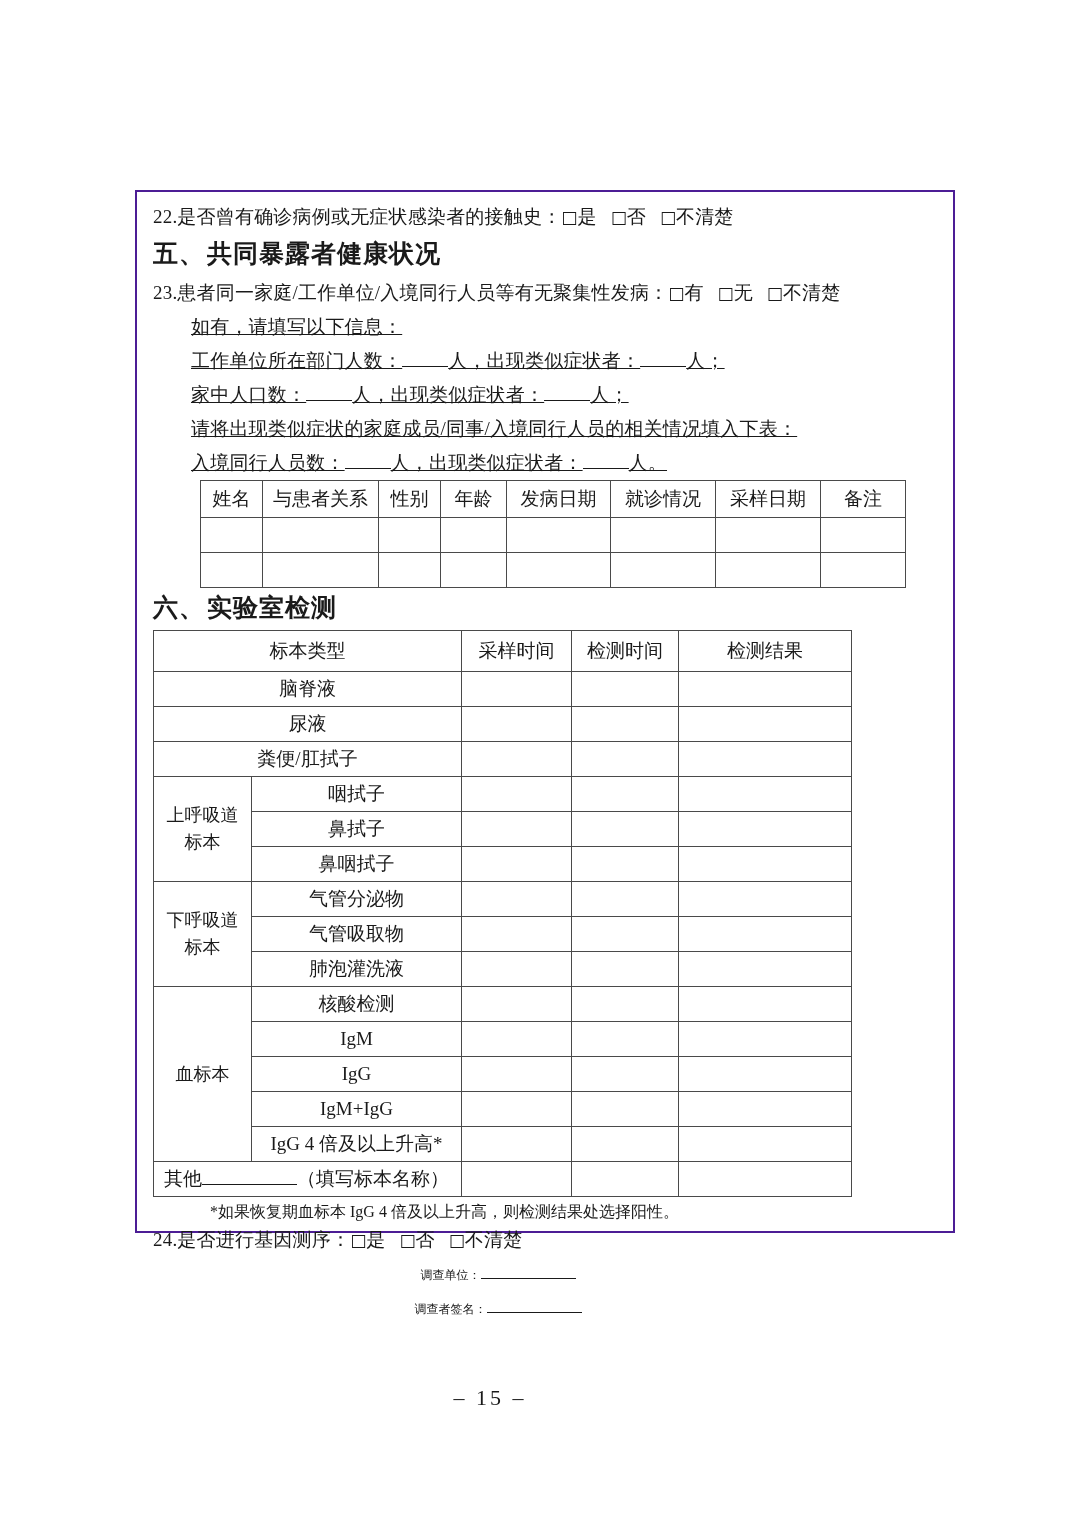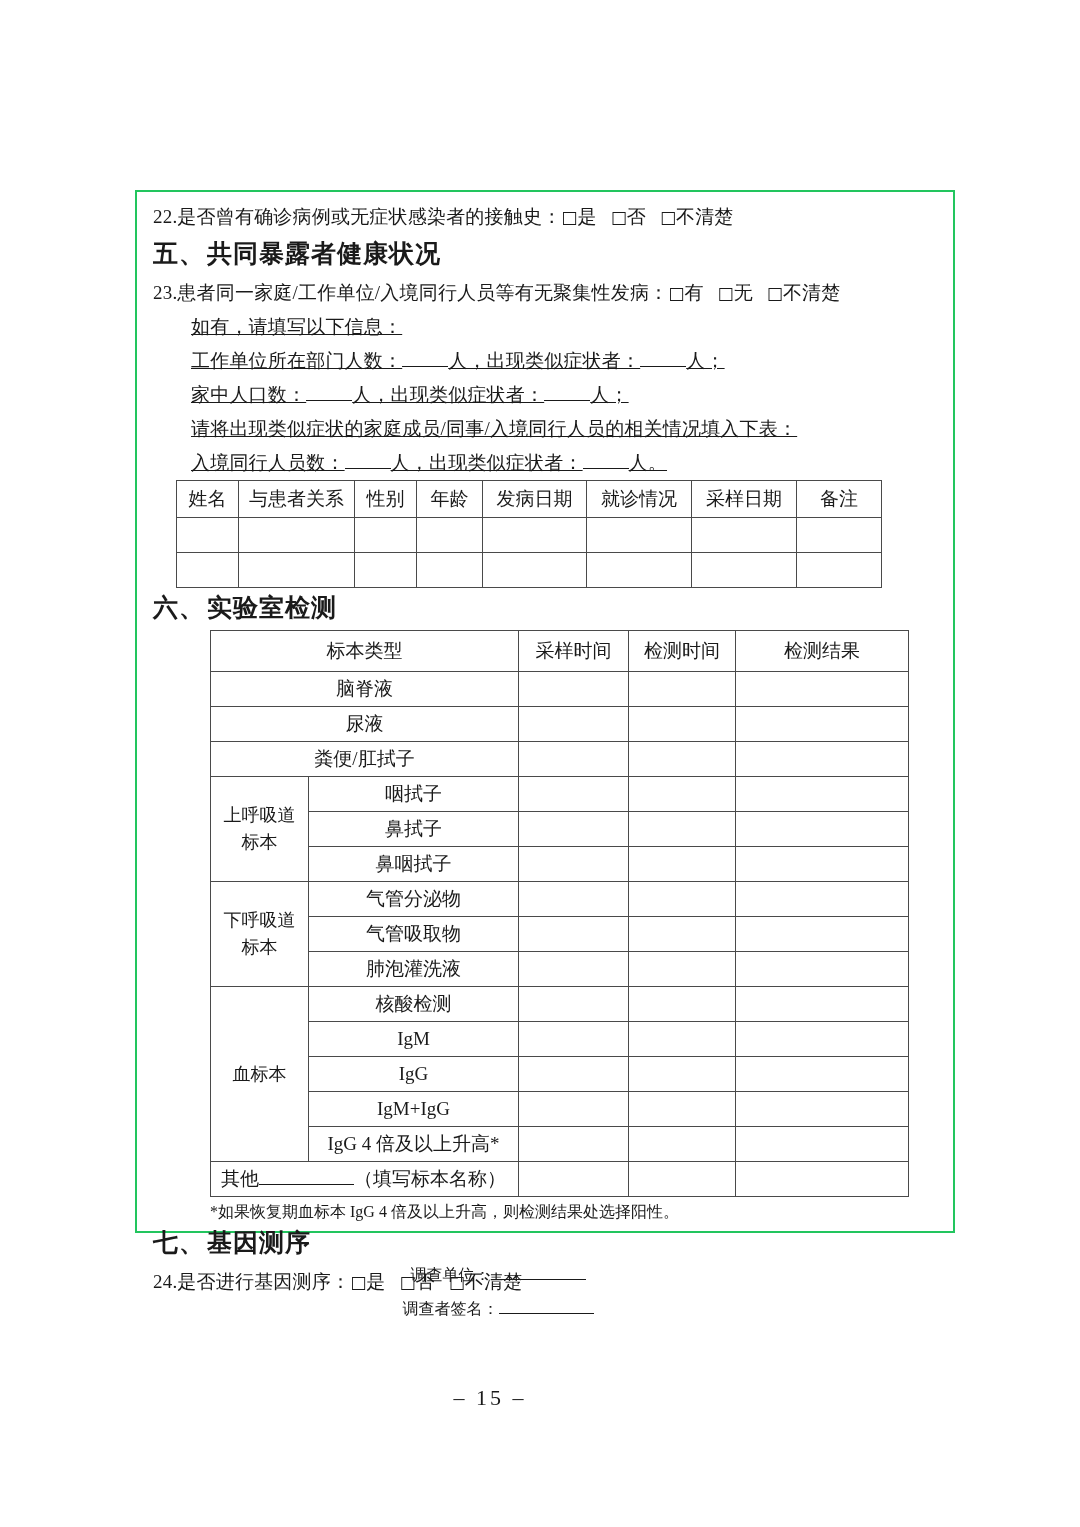--- a/index.html
+++ b/index.html
@@ -16,21 +16,21 @@
     overflow: hidden;
   }
 
   
   #page-frame {
     position: absolute;
     left: 135px;
     top: 190px;
     width: 820px;
     height: 1043px;
-    border: 2px solid #22c55e;
+    border: 2px solid #4c1d95;
     box-sizing: border-box;
     padding: 8px 16px 0 16px;
   }
 
   .q-line {
     font-size: 19px;
     line-height: 34px;
     white-space: nowrap;
     letter-spacing: 0.2px;
   }
@@ -77,29 +77,28 @@
     border: 1.4px solid #4a4a4a;
     text-align: center;
     vertical-align: middle;
     font-weight: normal;
     padding: 0;
     line-height: 1.15;
   }
 
   
   #contacts-table {
-    margin-left: 23px;
+    margin-left: 47px;
     width: 705px;
   }
   #contacts-table th { height: 36px; font-size: 19px; }
   #contacts-table td.empty-row { height: 34px; }
 
   
   #lab-table {
-    margin-left: 57px;
     width: 698px;
   }
   #lab-table th { height: 40px; font-size: 19px; }
   #lab-table td { height: 34px; font-size: 19px; }
   #lab-table td.rowlabel {
     font-size: 18px;
     line-height: 1.5;
   }
   #lab-table td.other-cell {
     text-align: left;
@@ -117,21 +116,21 @@
 
   
   #sign-block {
     position: absolute;
     left: 0;
     top: 1258px;
     width: 1080px;
     text-align: center;
   }
   #sign-block .sign-line {
-    font-size: 16px;
+    font-size: 12px;
     line-height: 34px;
     white-space: nowrap;
     padding-right: 84px;
   }
 
   #page-number {
     position: absolute;
     left: 0;
     top: 1385px;
     width: 1080px;
@@ -347,23 +346,20 @@
         <td colspan="2" class="other-cell"><span>其他</span><span class="blank w95"></span><span>（填写标本名称）</span></td>
         <td></td>
         <td></td>
         <td></td>
       </tr>
     </tbody>
   </table>
 
   <div class="footnote">*如果恢复期血标本 IgG 4 倍及以上升高，则检测结果处选择阳性。</div>
 
-  <h2 class="section-head">
-    <span class="sec-num">七、</span><span>基因测序</span>
-  </h2>
 
   <div class="q-line">
     <span class="q-num">24.</span><span>是否进行基因测序：</span><span class="cbox">□</span><span>是</span><span class="gap-sm"></span><span class="cbox">□</span><span>否</span><span class="gap-sm"></span><span class="cbox">□</span><span>不清楚</span>
   </div>
 
 </div>
 
 <div id="sign-block">
   <div class="sign-line">
     <span>调查单位：</span><span class="blank w95"></span>

